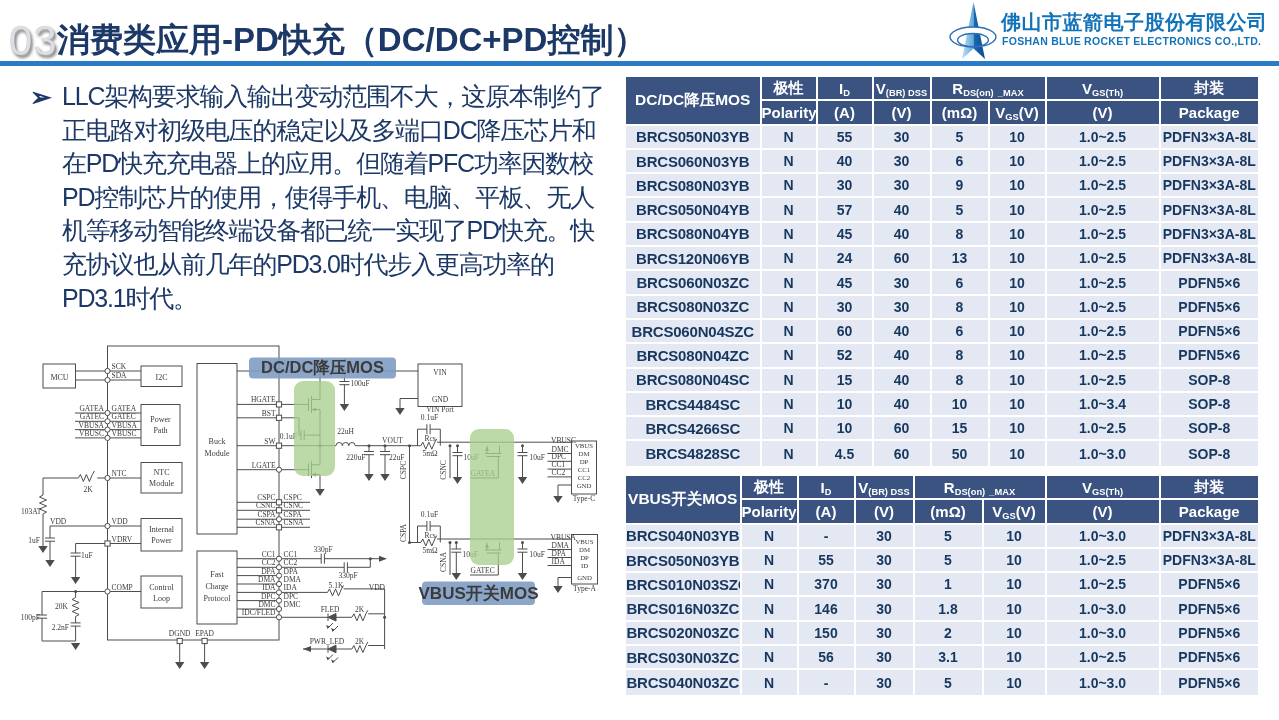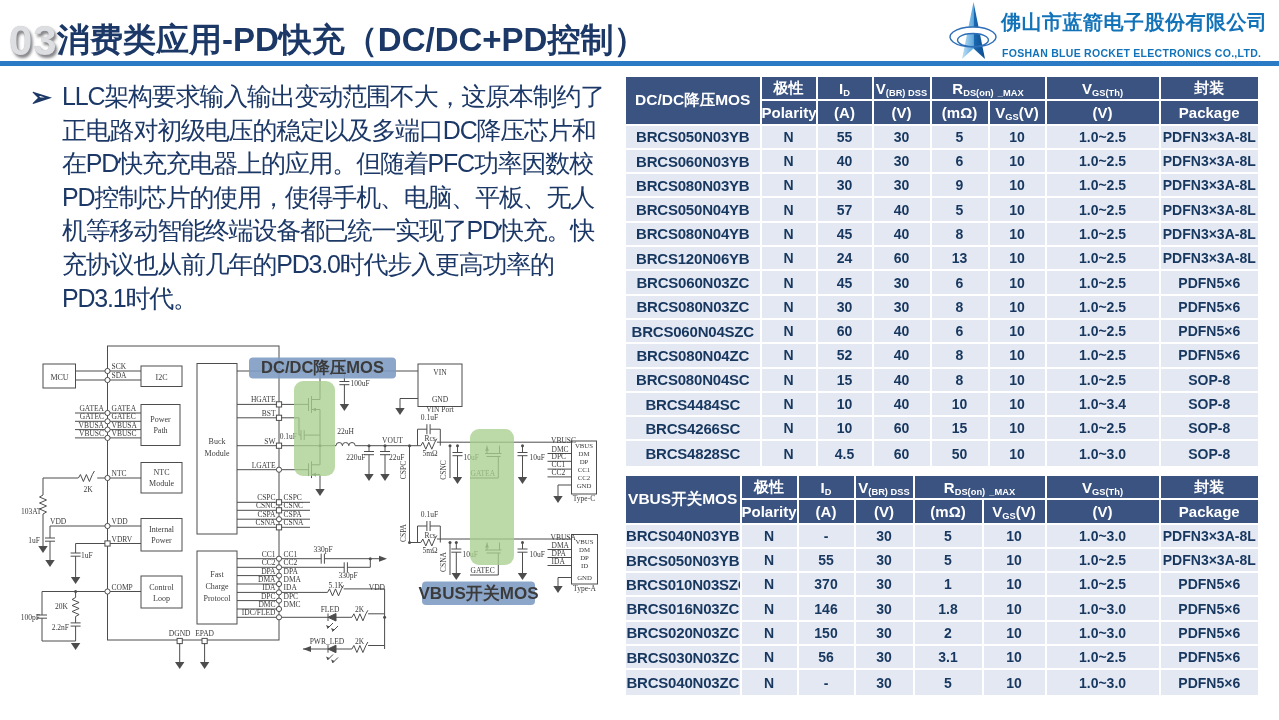--- a/index.html
+++ b/index.html
@@ -1,33 +1,33 @@
 <!DOCTYPE html>
 <html><head>
 <meta charset="utf-8">
 <style>
   * { margin:0; padding:0; box-sizing:border-box; }
   html,body { width:1279px; height:720px; }
   body { position:relative; background:#ffffff; overflow:hidden;
          font-family:"Liberation Sans", sans-serif; }
 
   
-  .page-number { position:absolute; left:9px; top:17px; font-size:42px; font-weight:bold;
+  .page-number { position:absolute; left:9px; top:17px; font-size:42px; font-weight:normal;
       color:#dcdee1; letter-spacing:1px;
       text-shadow:2px 3px 3px rgba(90,90,95,.75), 0 0 1px #bbb; }
   .page-title { position:absolute; left:57px; top:21px; font-size:33px; line-height:38px; font-weight:bold;
       color:#1c3867; letter-spacing:0px; white-space:nowrap; }
   .title-rule { position:absolute; left:0; top:61px; width:1279px; height:5px; background:#2b7ac6; }
 
   
   .logo-star { position:absolute; left:944px; top:1px; }
   .logo-cn { position:absolute; left:1001px; top:9px; width:268px; font-size:20px; font-weight:bold;
       color:#1273b9; letter-spacing:0.5px; white-space:nowrap; }
   .logo-en { position:absolute; left:1002px; top:35px; font-size:10.5px; font-weight:bold;
-      color:#1273b9; letter-spacing:0.28px; white-space:nowrap;margin-top:12px; }
+      color:#1273b9; letter-spacing:0.28px; white-space:nowrap; }
 
   
   .bullet-block { position:absolute; left:30px; top:80px; width:585px; }
   .bullet-marker { position:absolute; left:0; top:2px; font-size:26px; color:#1c3867; font-weight:bold; }
   .bullet-lines { margin-left:32px; }
   .bullet-line { font-size:25px; font-weight:normal; color:#1c3867; line-height:33.6px;
       white-space:nowrap; letter-spacing:-1.2px; }
 
   
   .circuit { position:absolute; left:15px; top:330px; }

